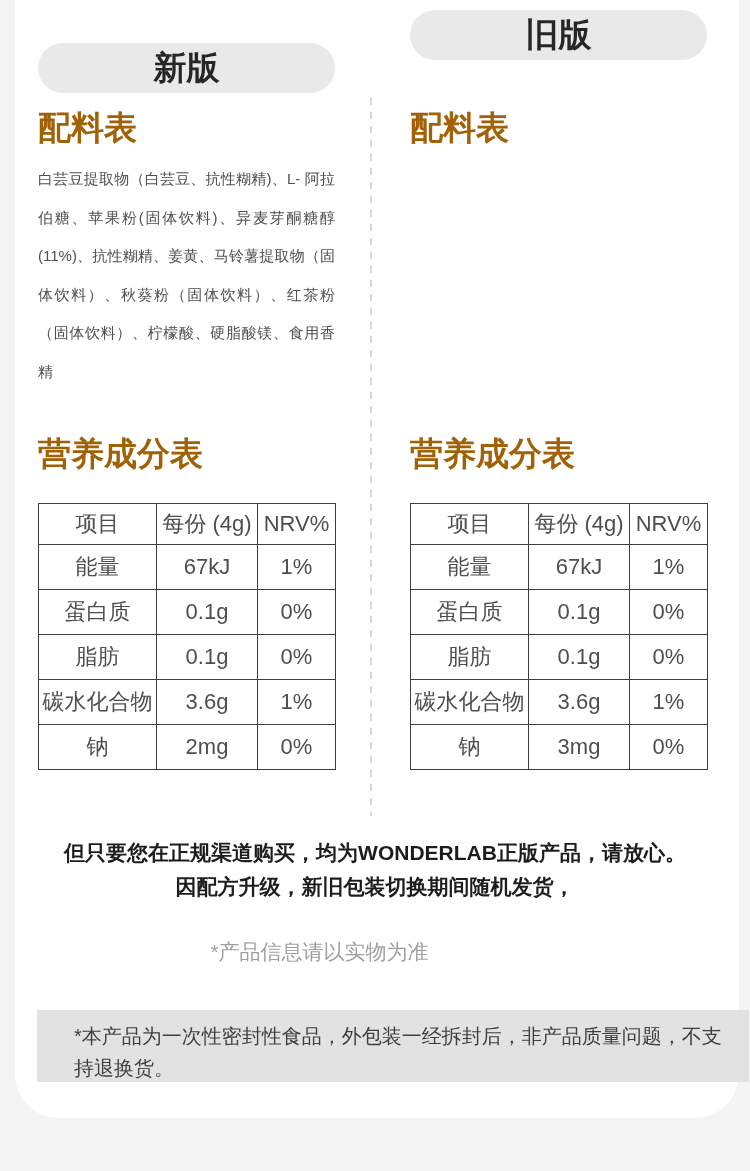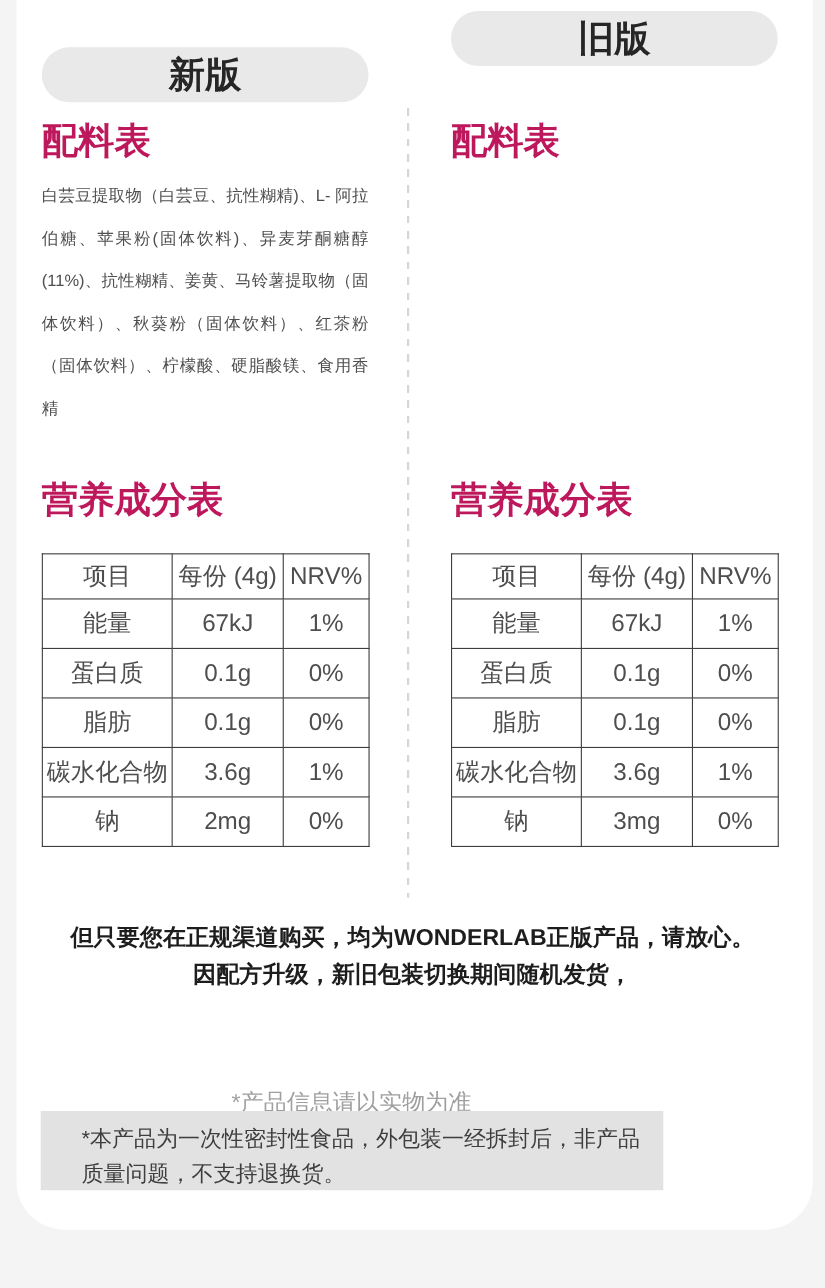--- a/index.html
+++ b/index.html
@@ -20,21 +20,21 @@
   .pill-old{left:410px;}
   .divider{
     position:absolute;left:370px;top:98px;width:2px;height:718px;
     background:repeating-linear-gradient(to bottom,#d6d6d6 0px,#d6d6d6 7px,transparent 7px,transparent 14px);
   }
   .col{position:absolute;top:0;width:297px;height:830px;}
   .col-left{left:38px;}
   .col-right{left:410px;}
   .sec-title{
     position:absolute;left:0;margin:0;font-size:33px;font-weight:bold;
-    color:#be185d;white-space:nowrap;
+    color:#a16207;white-space:nowrap;
   }
   .ingredients-title{top:106px;}
   .ingredients-text{
     position:absolute;top:160px;left:0;width:297px;margin:0;
     font-size:15px;line-height:38.5px;color:#4f4f4f;
     text-align:justify;text-justify:inter-ideograph;
   }
   .nutrition-title{top:432px;text-align:right;}
   .nutrition-table{
     position:absolute;top:503px;left:0;width:297px;
@@ -45,25 +45,25 @@
     color:#4e4e4e;text-align:center;vertical-align:middle;padding:0;
     overflow:hidden;white-space:nowrap;
   }
   .nutrition-table th{height:40px;}
   .nutrition-table td{height:44px;}
   .notice-bold{
     position:absolute;left:0;top:836px;width:750px;text-align:center;
     font-size:21px;font-weight:bold;color:#1d1d1d;line-height:34px;
   }
   .disclaimer{
-    position:absolute;left:0;top:988px;width:639px;text-align:center;
+    position:absolute;left:0;top:938px;width:639px;text-align:center;
     font-size:21px;color:#9f9f9f;
   }
   .notice-box{
-    position:absolute;left:37px;top:1010px;width:566px;height:72px;
+    position:absolute;left:37px;top:1010px;width:712px;height:72px;
     background:#e2e2e2;box-sizing:border-box;padding:10px 18px 0 37px;
     font-size:20px;line-height:32px;color:#3e3e3e;text-align:left;
   }
 </style>
 </head>
 <body>
 
 <div class="page">
   <div class="card"></div>
 

